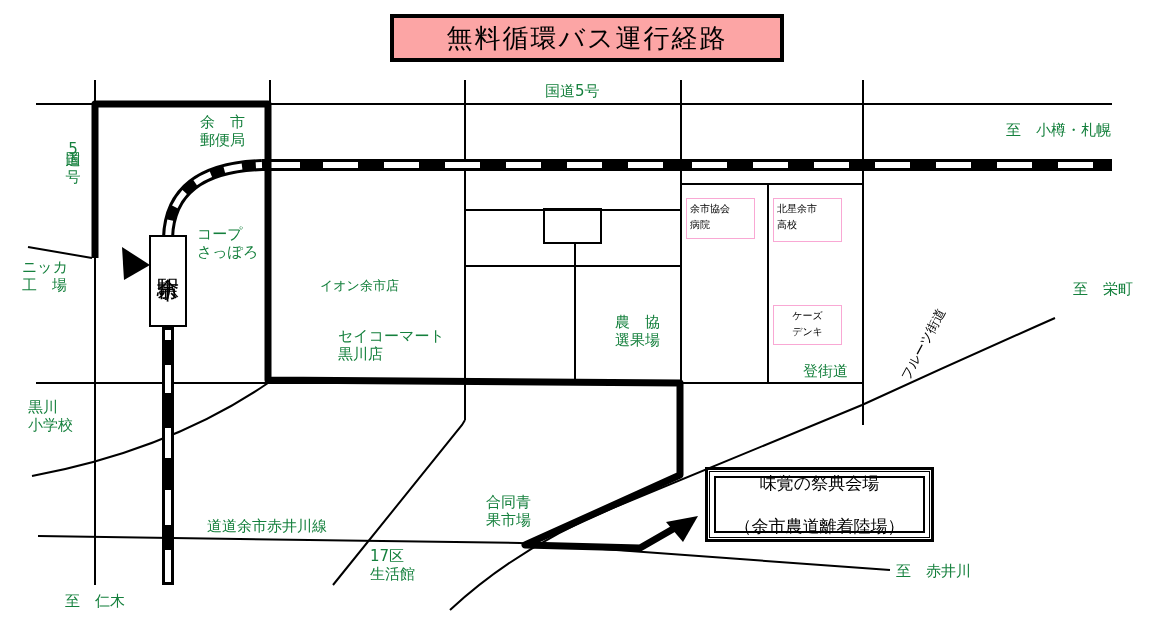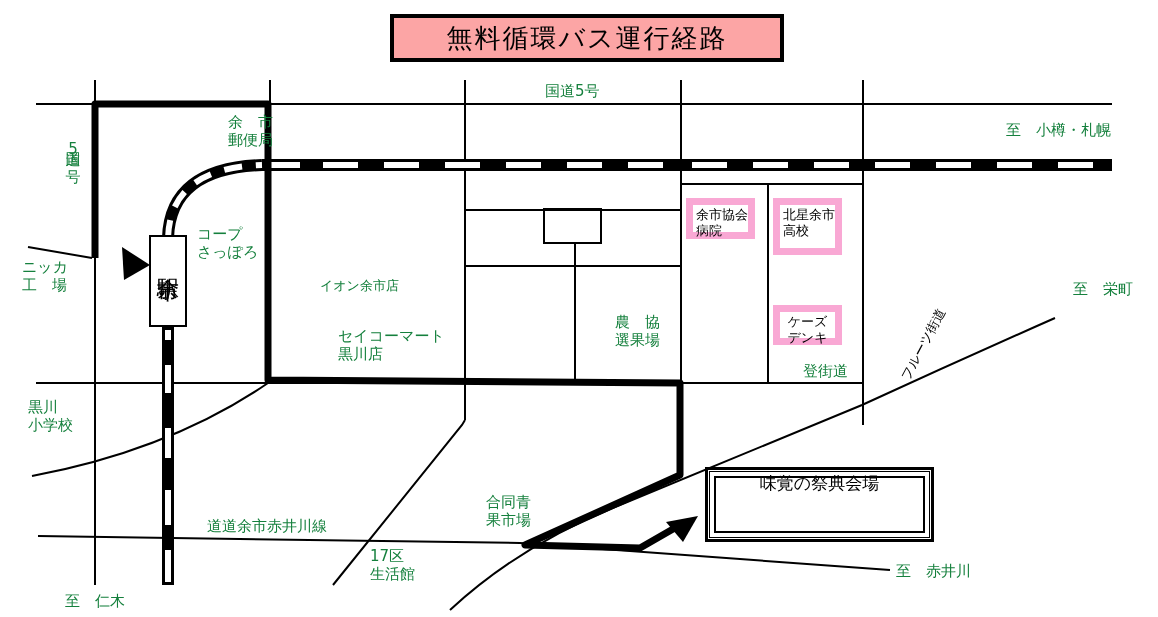--- a/index.html
+++ b/index.html
@@ -7,21 +7,21 @@
          font-family: "DejaVu Sans", "Liberation Sans", sans-serif; color: #000; }
   svg.map { position: absolute; left: 0; top: 0; }
   .lbl { position: absolute; font-size: 15px; line-height: 18px; white-space: pre; color: #15803d; }
   .lbl.sm { font-size: 13px; line-height: 17px; }
   .title-box { position: absolute; left: 390px; top: 14px; width: 394px; height: 48px;
                border: 4px solid #000; box-sizing: border-box; display: flex;
                align-items: center; justify-content: center; font-size: 26px; letter-spacing: 2px; background:#fca5a5; }
   .station { position: absolute; left: 149px; top: 235px; width: 38px; height: 92px;
              border: 2px solid #000; box-sizing: border-box; background: #fff;
              font-size: 22px; line-height: 28px; text-align: center; padding-top: 3px; white-space: pre; }
-  .facility { position: absolute; border: 7px solid #f9a8d4; background: #fff; font-size: 13px; line-height: 16px;
+  .facility { position: absolute; border: 1px solid #f9a8d4; background: #fff; font-size: 10px; line-height: 16px;
               padding: 2px 3px; box-sizing: border-box; white-space: pre; }
   .dest-box { position: absolute; left: 707px; top: 469px; width: 225px; height: 71px;
               border: 3px double #000; outline: 2px solid #000; outline-offset: -9px; box-sizing: border-box; background:#fff;
               display: flex; flex-direction: column; align-items: center; justify-content: space-between;
               font-size: 17px; line-height: 22px; }
   .dest-outer { position: absolute; left: 705px; top: 467px; width: 229px; height: 75px; border: 2px solid #000; box-sizing: border-box; }
   .vert { writing-mode: vertical-rl; text-orientation: upright; }
   .rot { position: absolute; transform-origin: left top; font-size: 13px; white-space: pre; }
 </style>
 </head>
@@ -103,40 +103,41 @@
 <div class="lbl vert" style="left:64px;top:140px;">国道5号</div>
 <div class="lbl" style="left:207px;top:517px;">道道余市赤井川線</div>
 <div class="lbl" style="left:803px;top:362px;">登街道</div>
 <div class="rot" style="left:897px;top:375px;transform:rotate(-62deg);">フルーツ街道</div>
 
 <div class="lbl" style="left:1006px;top:80px;margin-top:41px;">至　小樽・札幌</div>
 <div class="lbl" style="left:1073px;top:280px;">至　栄町</div>
 <div class="lbl" style="left:896px;top:562px;">至　赤井川</div>
 <div class="lbl" style="left:65px;top:592px;">至　仁木</div>
 
-<div class="lbl" style="left:200px;top:113px;margin-left:28px;">余　市
+<div class="lbl" style="left:200px;top:113px;">余　市
 郵便局</div>
 <div class="lbl" style="left:197px;top:225px;">コープ
 さっぽろ</div>
 <div class="lbl" style="left:22px;top:258px;">ニッカ
 工　場</div>
 <div class="lbl sm" style="left:320px;top:277px;">イオン余市店</div>
 <div class="lbl" style="left:338px;top:327px;">セイコーマート
 黒川店</div>
 <div class="lbl" style="left:615px;top:313px;">農　協
 選果場</div>
 <div class="facility" style="left:686px;top:198px;width:69px;height:41px;">余市協会
 病院</div>
-<div class="facility" style="left:773px;top:198px;width:69px;height:57px;">北星余市
+<div class="facility" style="left:773px;top:198px;width:69px;height:44px;">北星余市
 高校</div>
 <div class="facility" style="left:773px;top:305px;width:69px;height:40px;text-align:center;">ケーズ
 デンキ</div>
 <div class="lbl" style="left:28px;top:398px;">黒川
 小学校</div>
 <div class="lbl" style="left:370px;top:547px;">17区
 生活館</div>
 <div class="lbl" style="left:486px;top:493px;">合同青
 果市場</div>
 
 <div class="dest-outer"></div>
 <div class="dest-box">
   <div>味覚の祭典会場</div>
+  <div>（余市農道離着陸場）</div>
 </div>
 
 </body></html>

